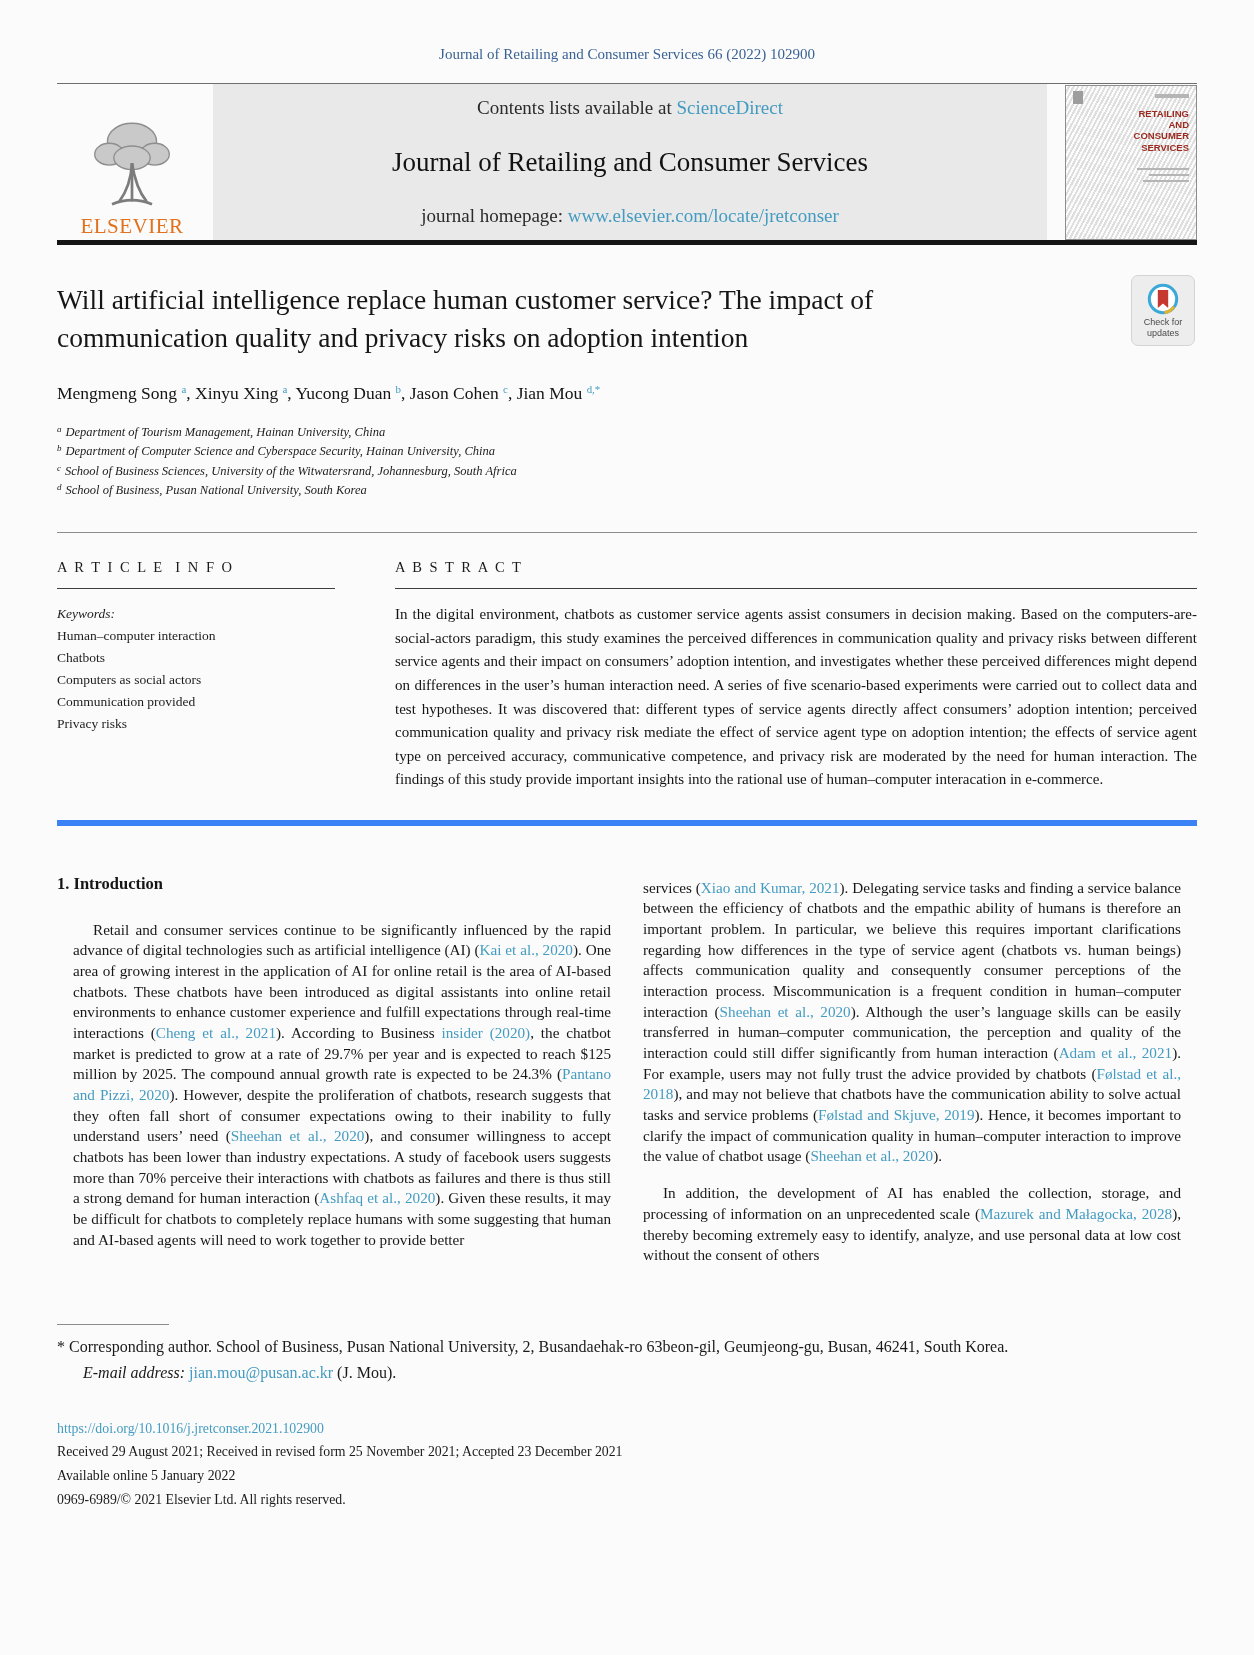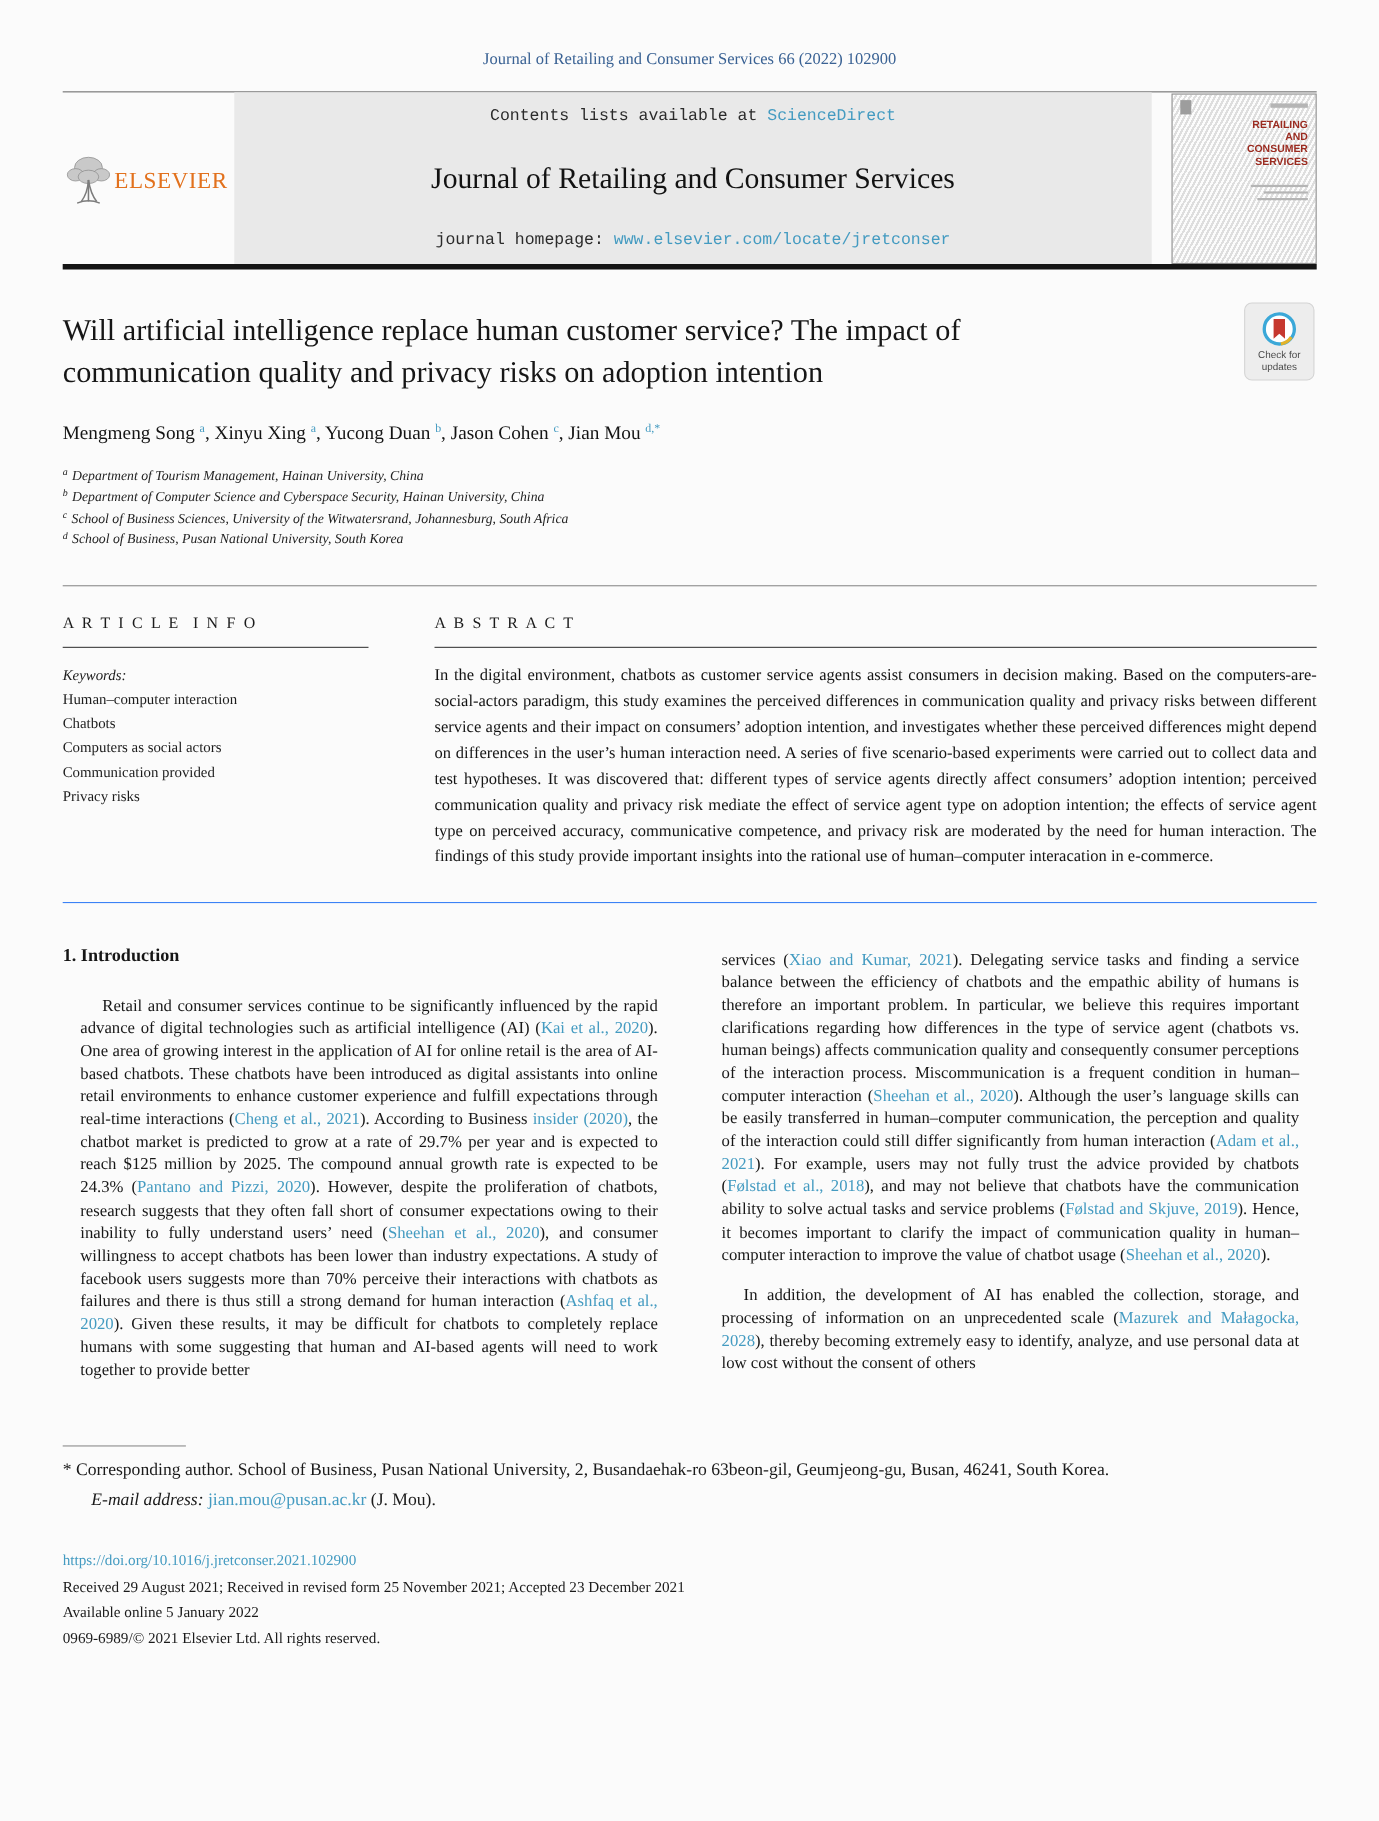--- a/index.html
+++ b/index.html
@@ -9,25 +9,25 @@
   .page{padding:0 57px}
   .link{color:#449bc1}
   .em{font-style:italic}
   .sup{color:#449bc1;font-size:0.62em;vertical-align:0.55em}
 
   
   .citation{padding-top:46px;text-align:center;font-size:15px;color:#3a6294}
 
   
   .mast{margin-top:20px;display:flex;border-top:1px solid #6f6f6f;border-bottom:5px solid #151515;height:162px}
-  .logo-cell{width:150px;display:flex;flex-direction:row;align-items:center;justify-content:flex-end;padding:8px 0 3px}
+  .logo-cell{width:150px;display:flex;flex-direction:column;align-items:center;justify-content:flex-end;padding:8px 0 3px}
   .elsevier-word{font-size:21px;color:#e2711d;letter-spacing:.5px;line-height:1}
   .center-cell{flex:1;background:#e9e9e9;display:flex;flex-direction:column;justify-content:space-between;
                text-align:center;padding:13px 8px 13px;margin:0 18px 0 6px}
-  .contents-line,.homepage-line{font-family:Liberation Mono, monospace;font-size:15px;color:#2b2b2b}
+  .contents-line,.homepage-line{font-family:Liberation Serif, serif;font-size:19px;color:#2b2b2b}
   .journal-title{font-size:27px;color:#121212}
   .cover-cell{width:132px;display:flex;justify-content:flex-end;align-items:center}
   .cover{width:146px;height:155px;border:1px solid #8d8d8d;position:relative;overflow:hidden;
          background:repeating-linear-gradient(118deg,#fcfcfc 0 2px,#dedede 2px 4px)}
   .cover-mark{position:absolute;top:5px;left:7px;width:10px;height:13px;background:#9d9d9d}
   .cover-title{position:absolute;top:22px;right:7px;text-align:right;color:#9b2b20;
                font-family:"Liberation Sans",sans-serif;font-weight:bold;font-size:9.5px;line-height:1.2}
   .cover-kicker{position:absolute;top:8px;right:7px;width:34px;height:4px;background:#b5b5b5}
   .cover-sub{position:absolute;top:82px;right:7px;width:52px}
   .cover-sub div{height:2px;background:#b5b5b5;margin-bottom:4px}
@@ -47,21 +47,21 @@
   .info-section{display:flex;margin-top:32px;border-top:1px solid #8c8c8c}
   .info-left{width:278px}
   .info-right{flex:1;margin-left:60px}
   .block-heading{white-space:pre;font-size:14.5px;letter-spacing:2px;margin-top:26px;color:#1b1b1b}
   .block-rule{border-bottom:1.5px solid #3d3d3d;margin:12px 0 14px}
   .kw-label{font-style:italic;font-size:13.5px;line-height:1.62}
   .kw{font-size:13.5px;line-height:1.62}
   .abstract-text{font-size:15px;line-height:1.57;text-align:justify;color:#141414}
 
   
-  .body-section{display:flex;gap:26px;border-top:1px solid #3b82f6;margin-top:28px;padding-top:26px}
+  .body-section{display:flex;border-top:6px solid #3b82f6;margin-top:28px;padding-top:36px}
   .col{width:50%}
   .intro-heading{font-size:16.5px;margin:12px 0 26px;font-weight:700;color:#161616}
   .col p{margin:16px;font-size:15.2px;line-height:1.36;text-align:justify;color:#171717}
   .col p.indent{text-indent:20px}
 
   
   .footnote{margin-top:42px}
   .fn-rule{width:112px;border-top:1px solid #8c8c8c;margin-bottom:9px}
   .fn-line{font-size:16px;line-height:1.65;color:#1a1a1a}
   .fn-email{padding-left:26px}

